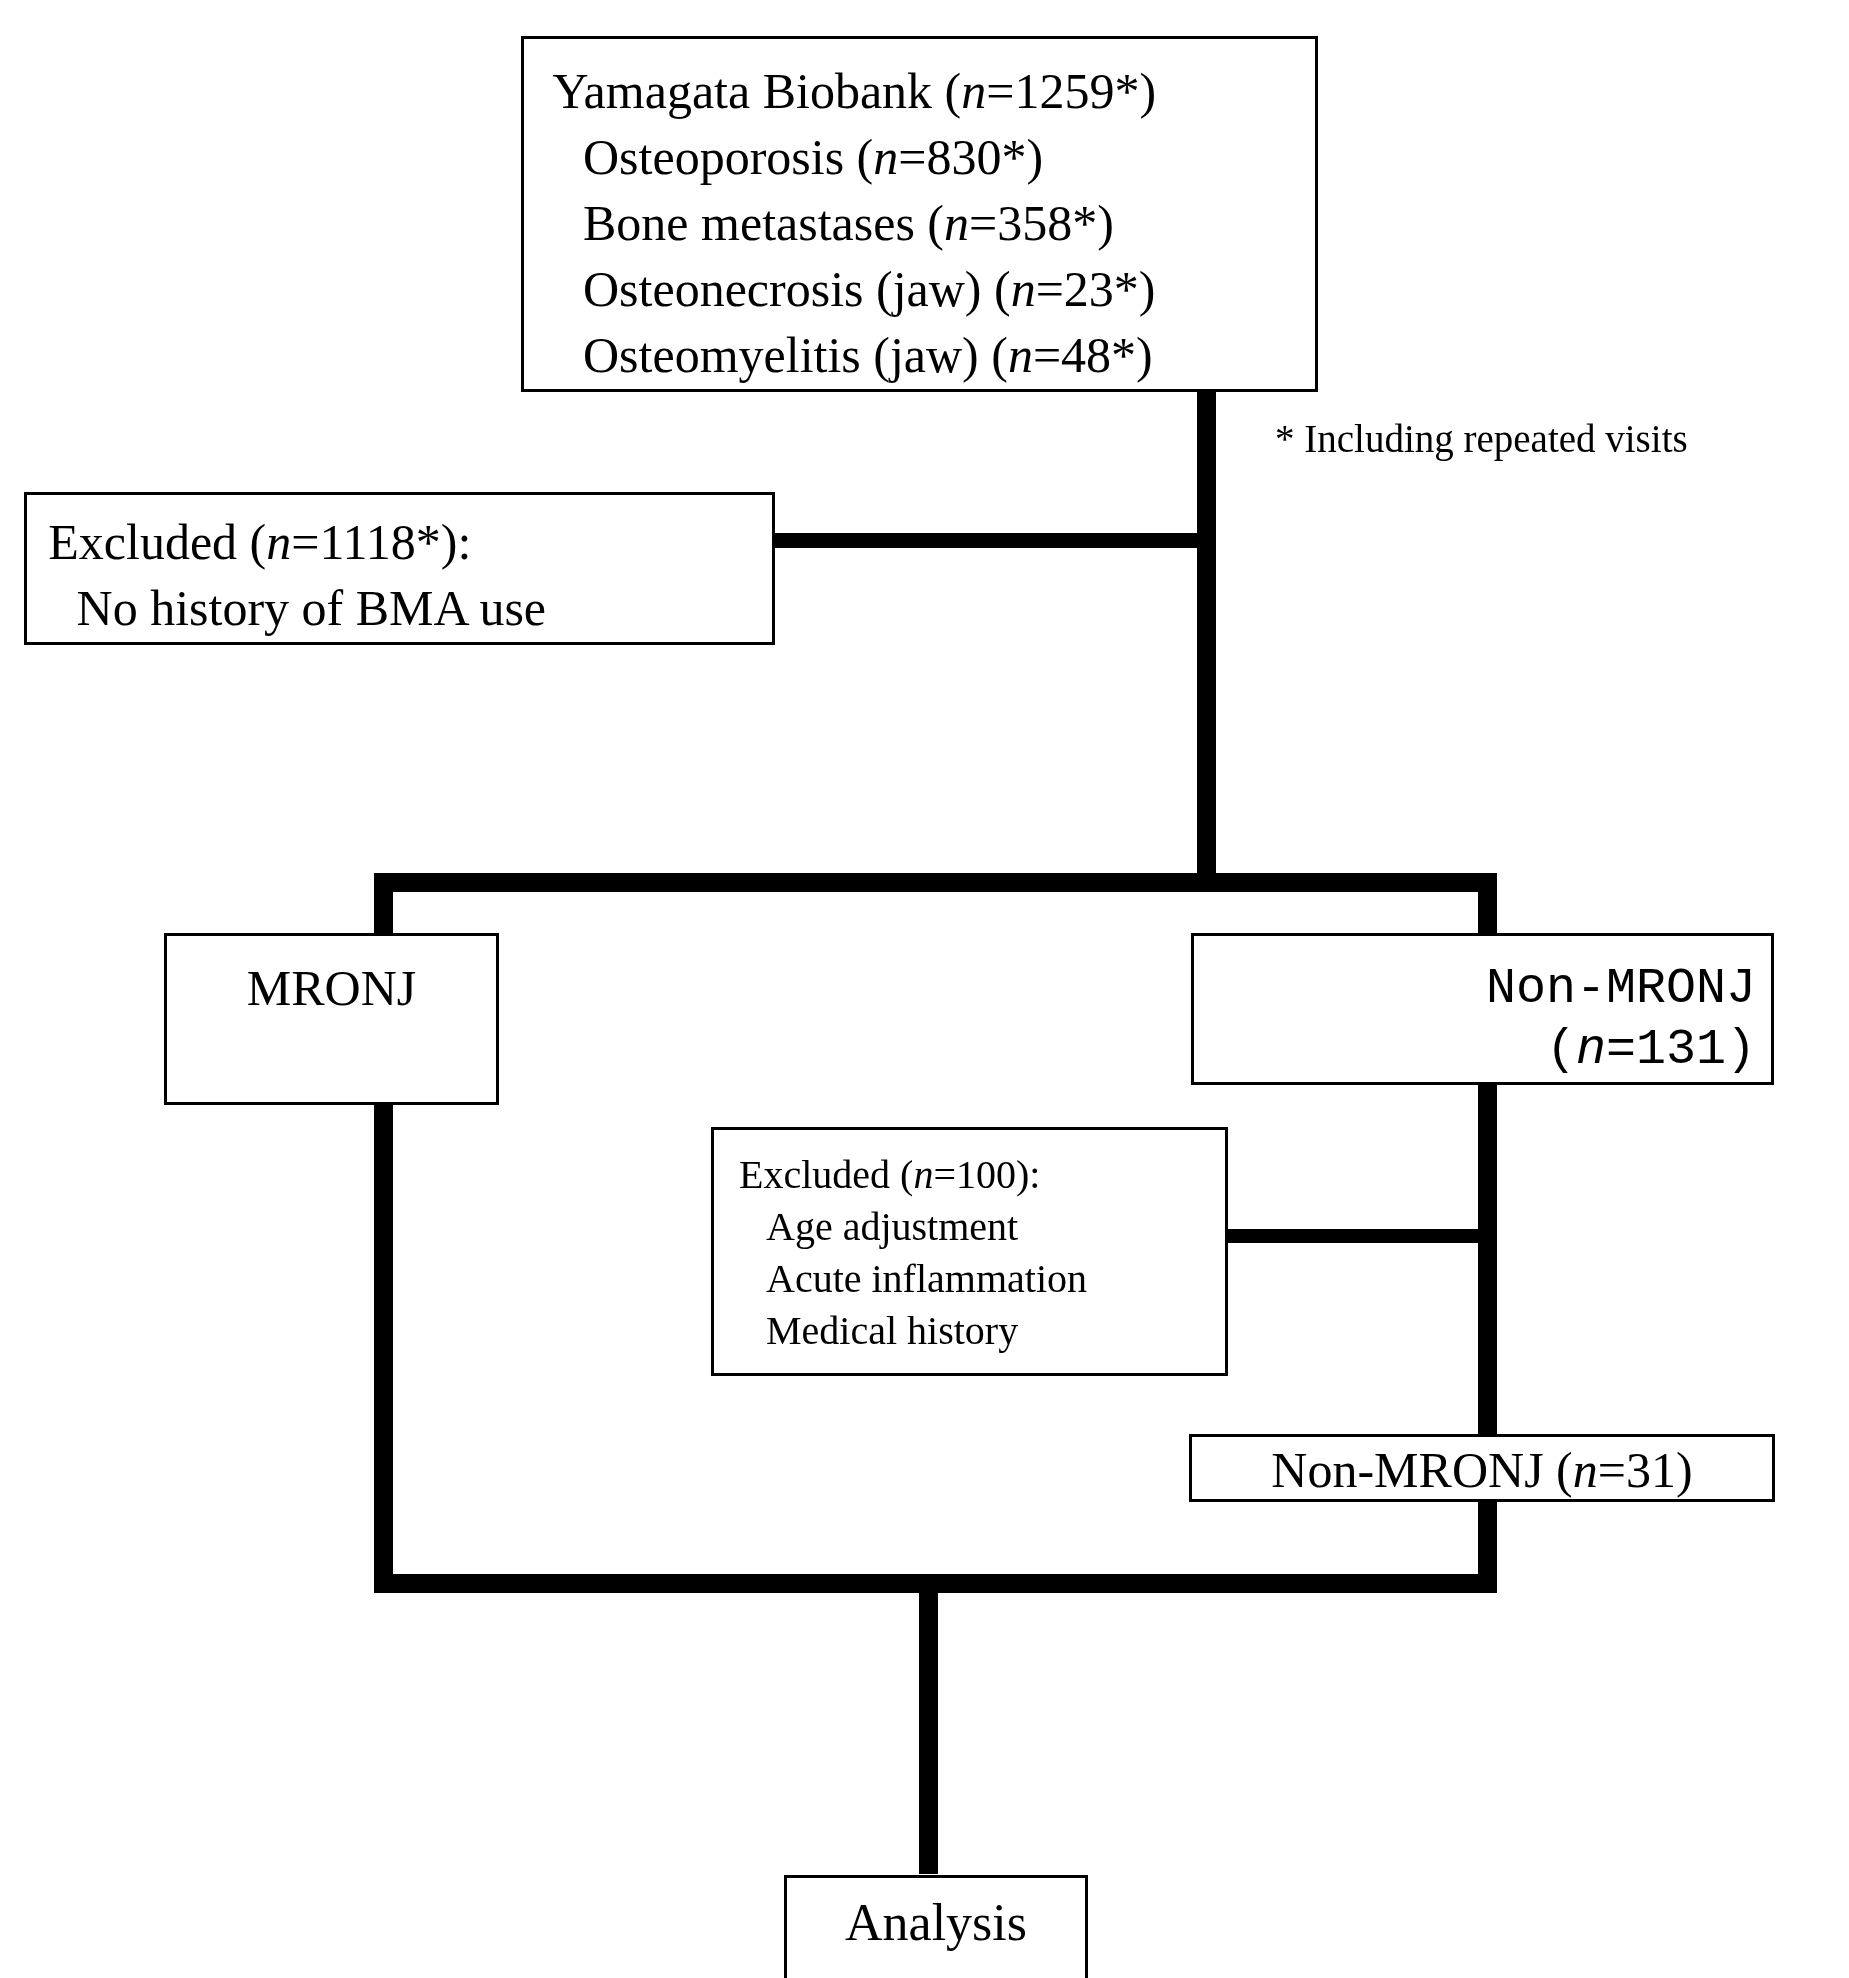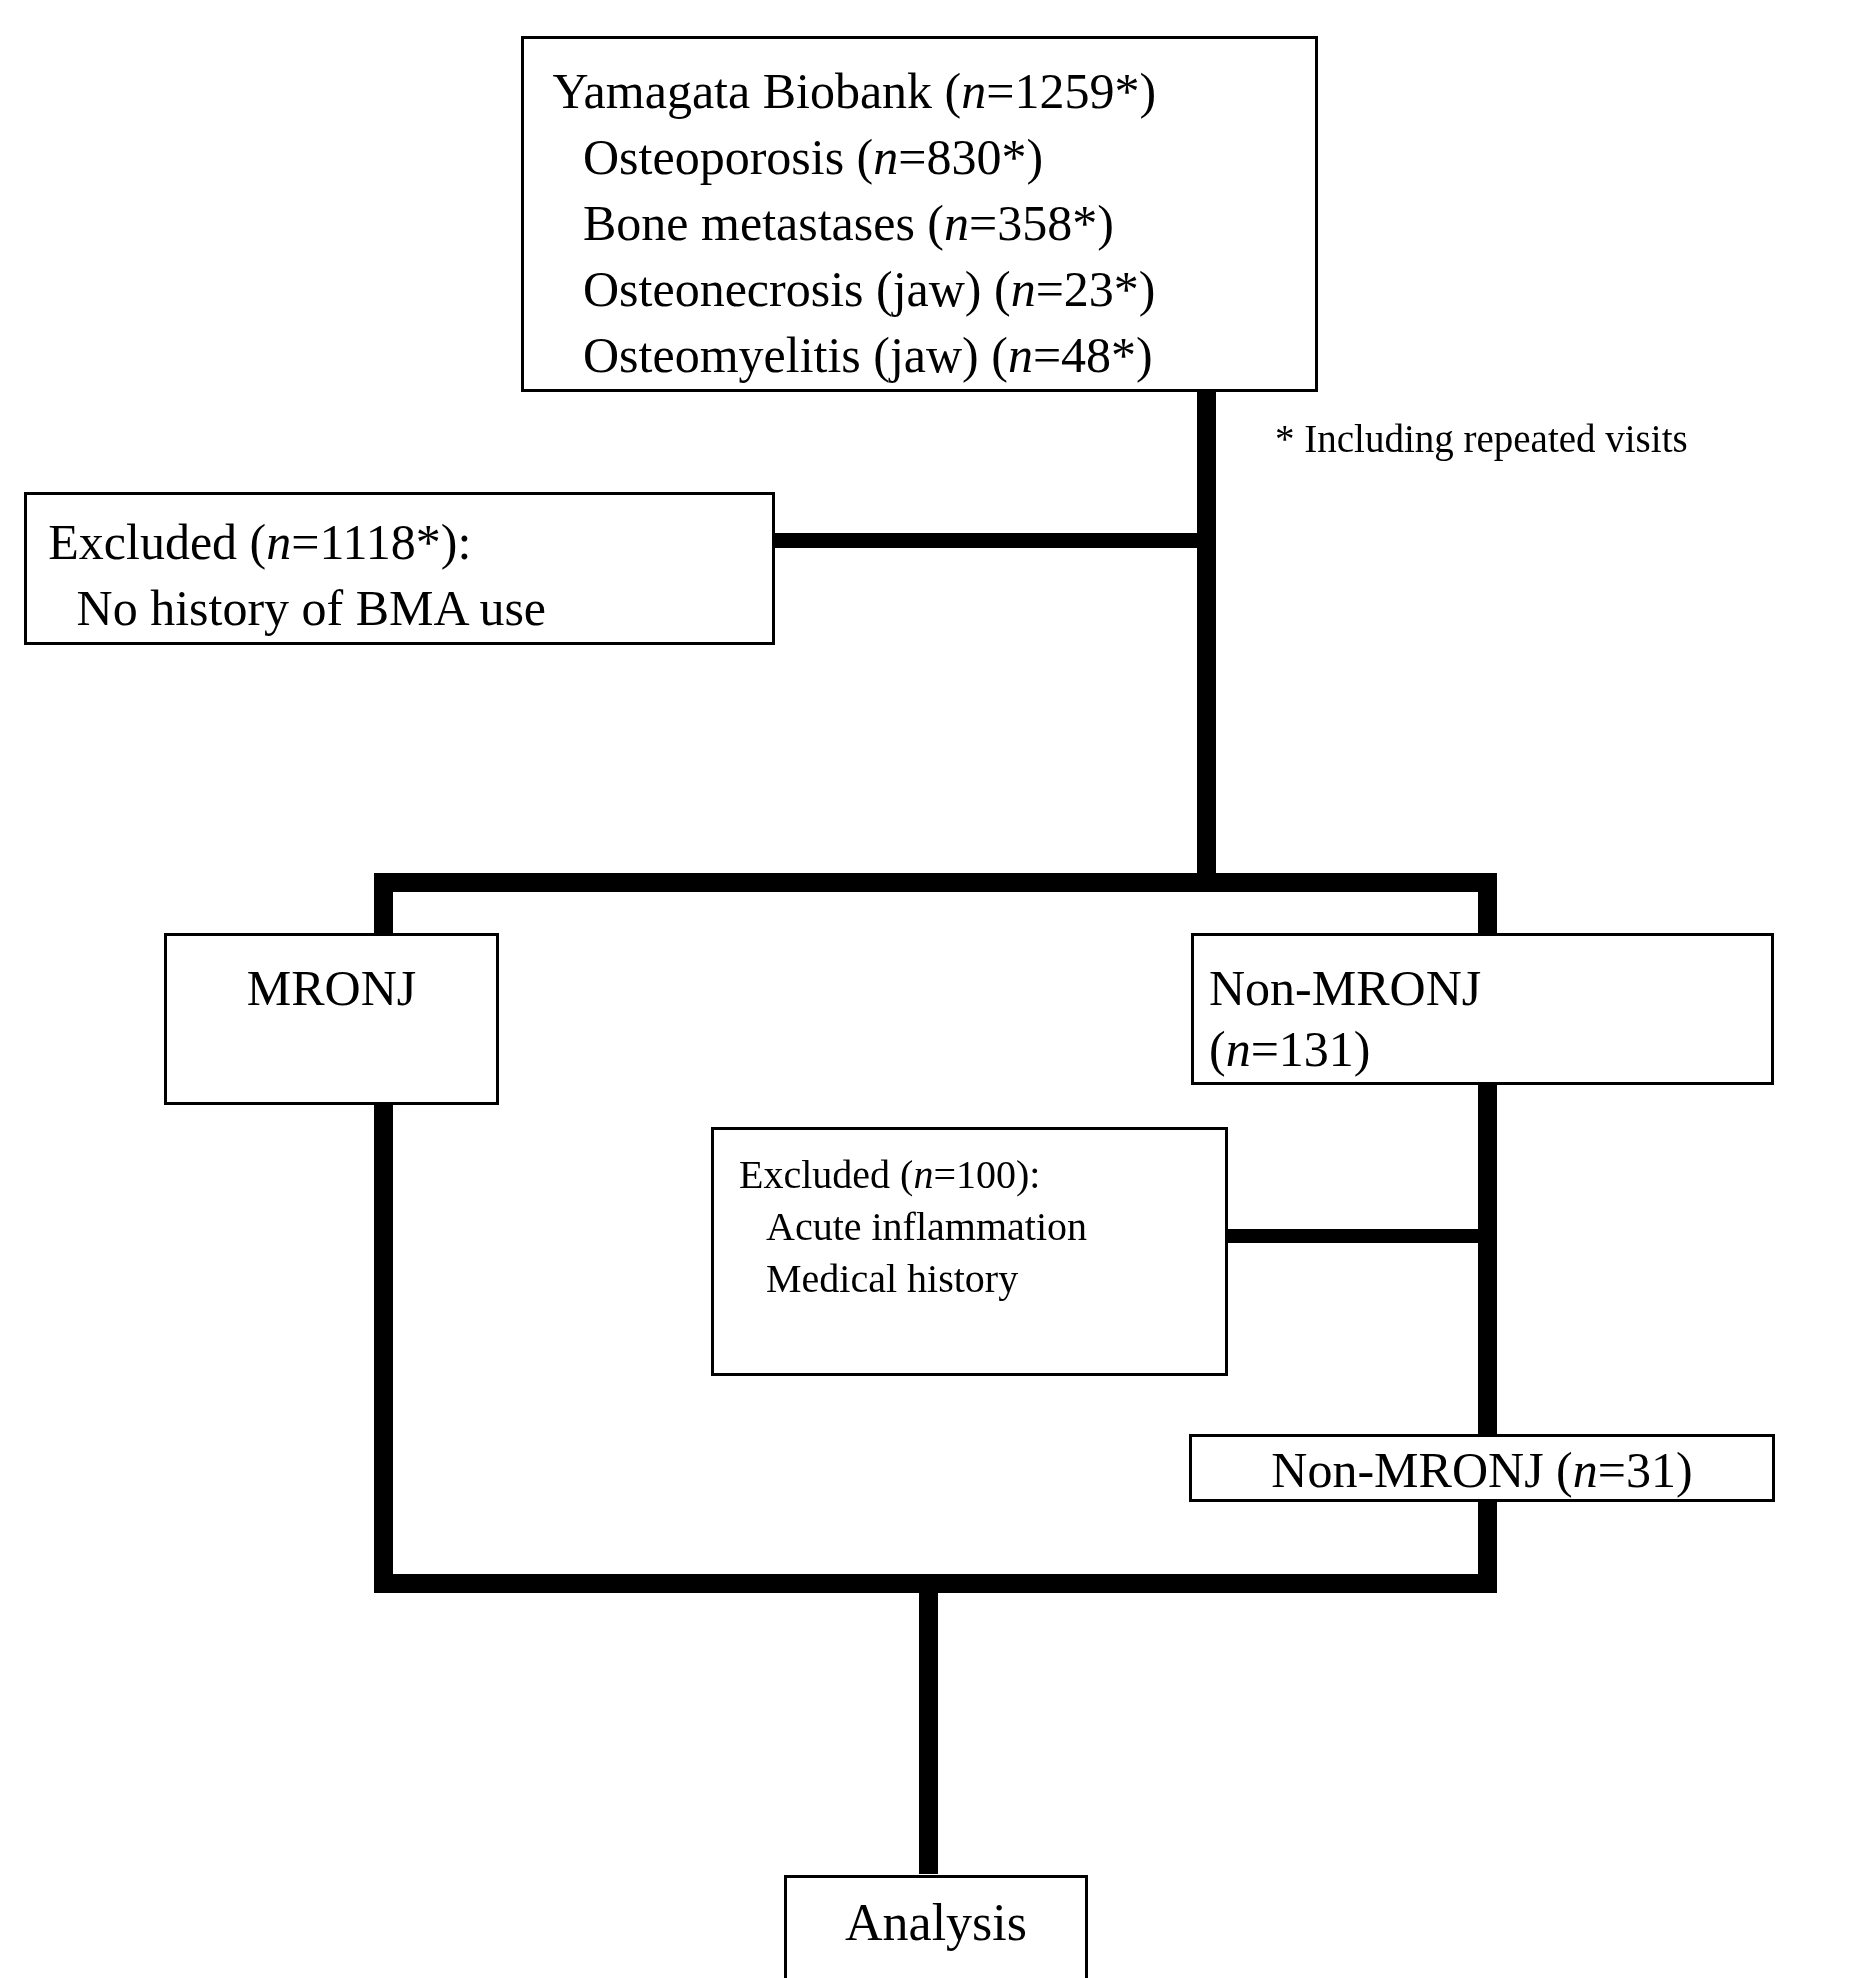--- a/index.html
+++ b/index.html
@@ -38,21 +38,21 @@
   
   #box-biobank .inner{ top:18.6px; font-size:50px; line-height:66px; text-align:left; }
   #box-biobank .ln{ padding-left:13.5px; }
   #box-biobank .ln.indent{ padding-left:44px; }
 
   #box-excluded-bma .inner{ top:13.5px; font-size:50px; line-height:66px; text-align:left; }
   #box-excluded-bma .ln{ padding-left:6.7px; }
   #box-excluded-bma .ln.indent{ padding-left:35px; }
 
   #box-mronj .inner{ top:22px; font-size:50px; line-height:61px; text-align:center; }
-  #box-nonmronj-131 .inner{ top:22px; font-size:50px; line-height:61px; text-align:left; }
+  #box-nonmronj-131 .inner{ top:22px; font-size:50px; line-height:61px; text-align:right;font-family:Liberation Mono, monospace; }
 
   #box-excluded-100 .inner{ top:18.6px; font-size:40px; line-height:52px; text-align:left; }
   #box-excluded-100 .ln{ padding-left:10px; }
   #box-excluded-100 .ln.indent{ padding-left:37px; }
 
   #box-nonmronj-31 .inner{ top:6.7px; font-size:50px; line-height:52px; text-align:center; }
 
   #box-analysis .inner{ top:13.5px; font-size:52px; line-height:61px; text-align:center; }
 
   #footnote{
@@ -118,20 +118,21 @@
   <div class="box" id="box-nonmronj-131" style="left:1191px; top:912px; width:583px; height:152px;">
     <div class="inner">
       <span class="ln">Non-MRONJ</span>
       <span class="ln"><span>(</span><span class="it">n</span><span>=131)</span></span>
     </div>
   </div>
 
   <div class="box" id="box-excluded-100" style="left:711px; top:1106px; width:517px; height:249px;">
     <div class="inner">
       <span class="ln"><span>Excluded (</span><span class="it">n</span><span>=100):</span></span>
+      <span class="ln indent">Age adjustment</span>
       <span class="ln indent">Acute inflammation</span>
       <span class="ln indent">Medical history</span>
     </div>
   </div>
 
   <div class="box" id="box-nonmronj-31" style="left:1189px; top:1413px; width:586px; height:68px;">
     <div class="inner">
       <span class="ln"><span>Non-MRONJ (</span><span class="it">n</span><span>=31)</span></span>
     </div>
   </div>

